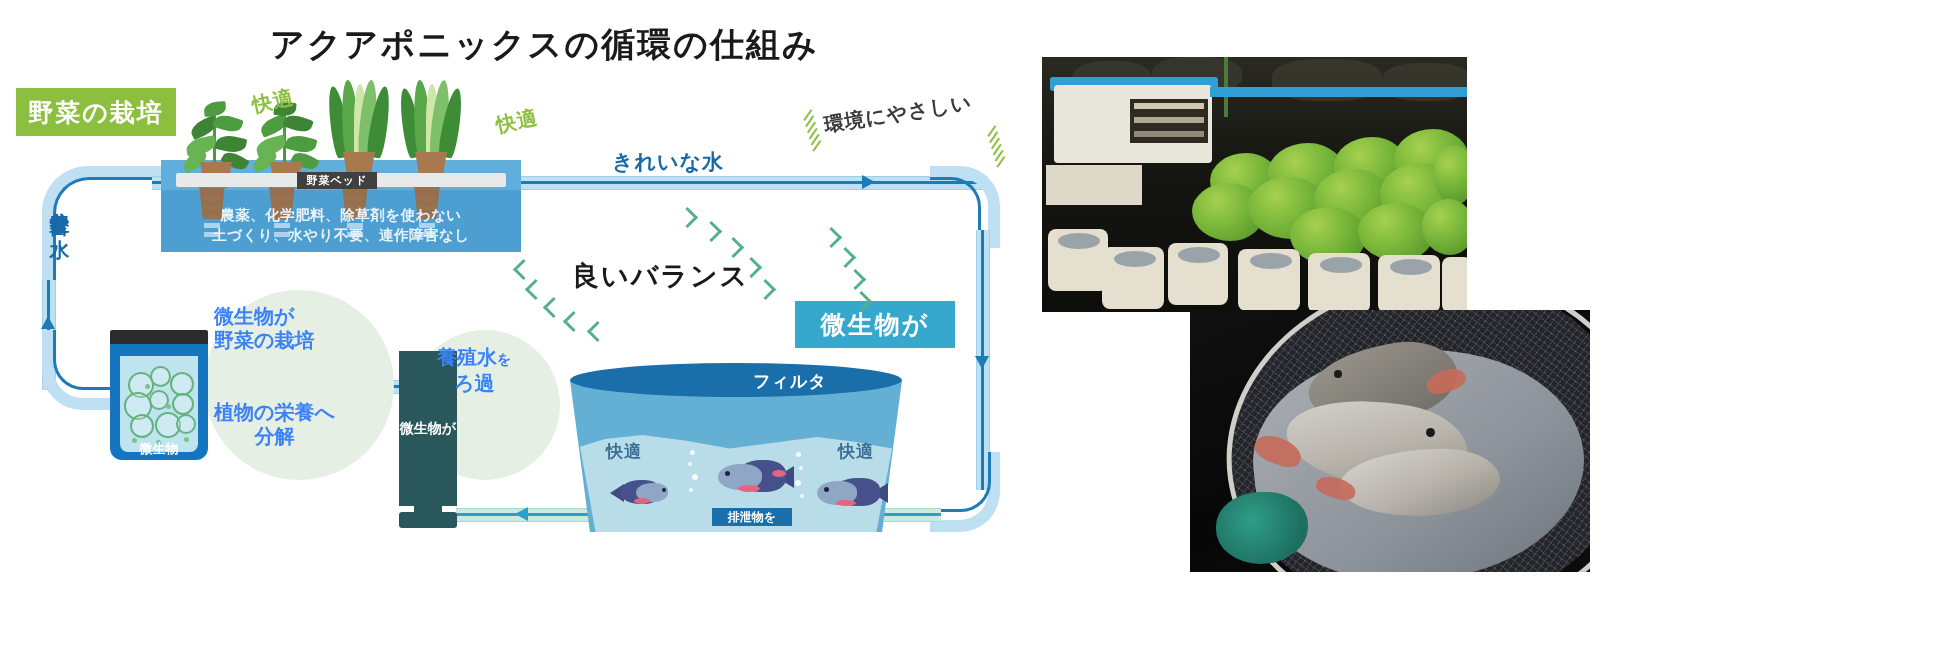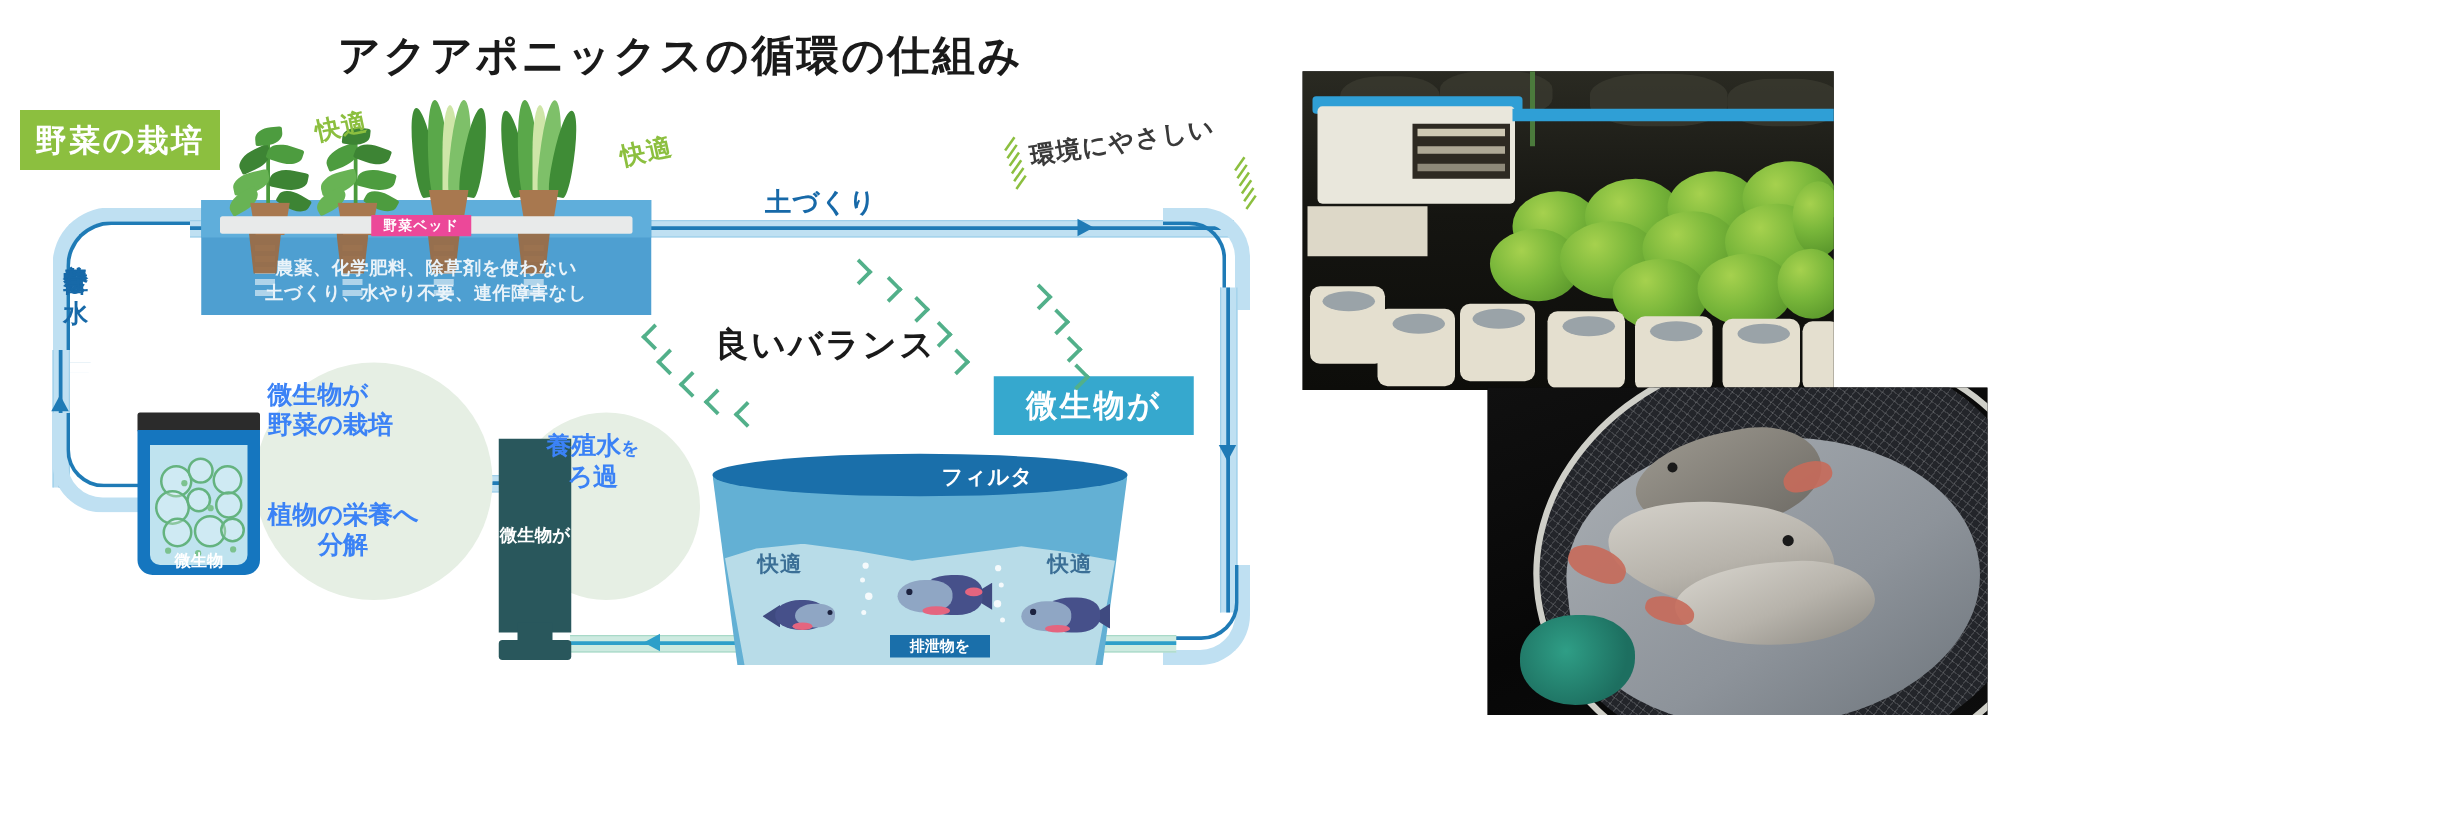--- a/index.html
+++ b/index.html
@@ -33,21 +33,21 @@
   .veg-box-top{
     position:absolute;left:161px;top:160px;width:360px;height:30px;
     background:#63b0dd;opacity:.85;
   }
   .bed-bar{
     position:absolute;left:176px;top:173px;width:330px;height:14px;
     background:#e8eaea;border-radius:2px;
   }
   .bed-label{
     position:absolute;left:297px;top:172px;width:80px;height:17px;
-    background:#ec4899;color:#fff;font-size:11px;font-weight:700;
+    background:#404040;color:#fff;font-size:11px;font-weight:700;
     display:flex;align-items:center;justify-content:center;letter-spacing:1px;
   }
   .veg-text{
     position:absolute;left:161px;top:205px;width:360px;
     text-align:center;color:#eaf3f9;font-size:14.5px;line-height:20px;
     font-weight:600;letter-spacing:.5px;
   }
 
   
   .plant{position:absolute;}
@@ -334,21 +334,21 @@
   <div class="bed-label">野菜ベッド</div>
 
   <div class="veg-text">
     <div>農薬、化学肥料、除草剤を使わない</div>
     <div>土づくり、水やり不要、連作障害なし</div>
   </div>
 
   <div class="kaiteki-hand kh-1">快適</div>
   <div class="kaiteki-hand kh-2">快適</div>
 
-  <div class="flow-label label-clean">土づくり</div>
+  <div class="flow-label label-clean">きれいな水</div>
   <div class="flow-label label-nutrient">養分豊富な水</div>
 
   <div class="halo" style="left:204px;top:290px;width:190px;height:190px;"></div>
 
   <div class="microbe-lid"></div>
   <div class="microbe-body"></div>
   <div class="microbe-water"></div>
 
   <div class="bubble" style="left:128px;top:372px;width:22px;height:22px;"></div>
   <div class="bubble" style="left:150px;top:366px;width:17px;height:17px;"></div>

